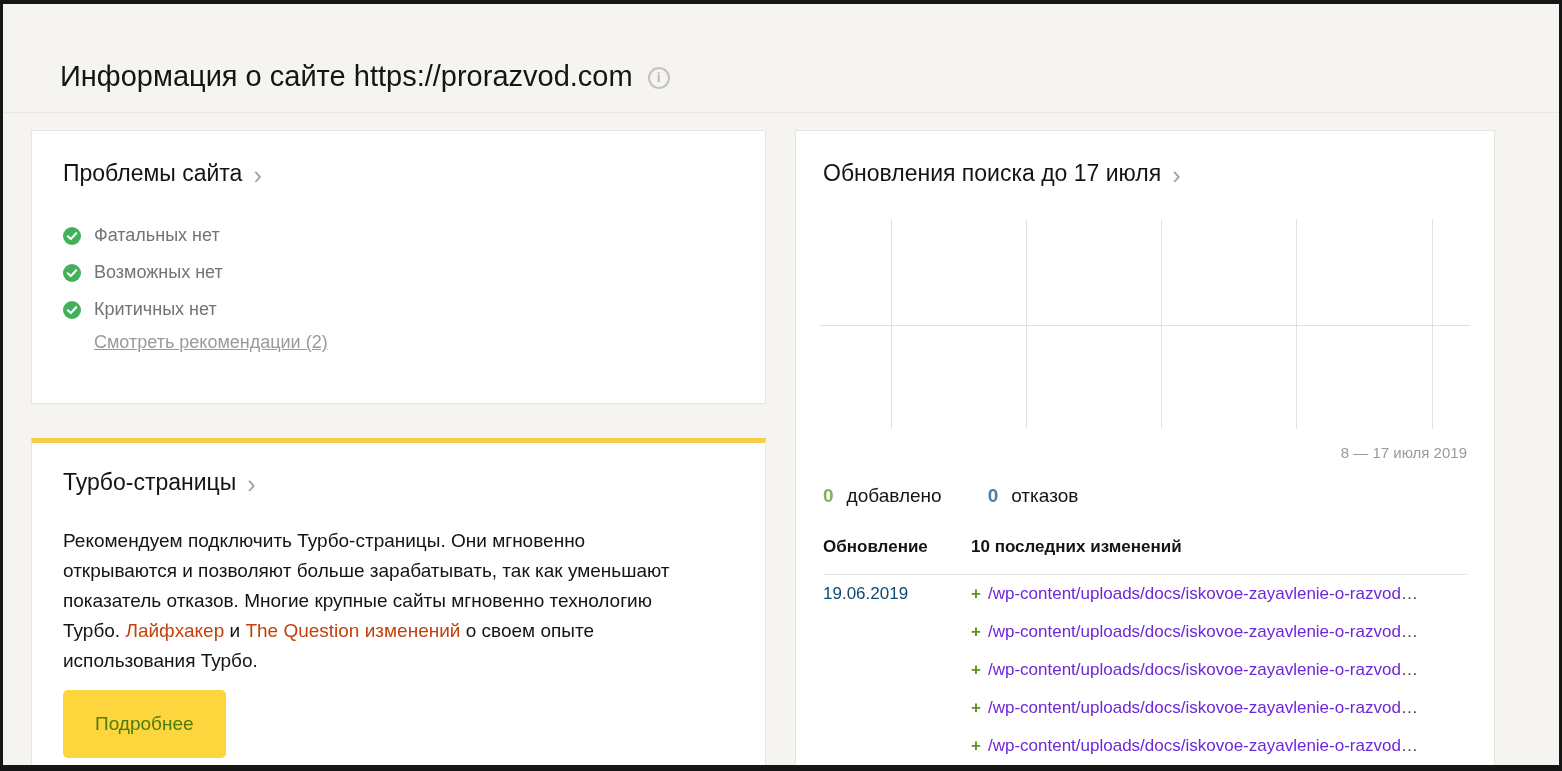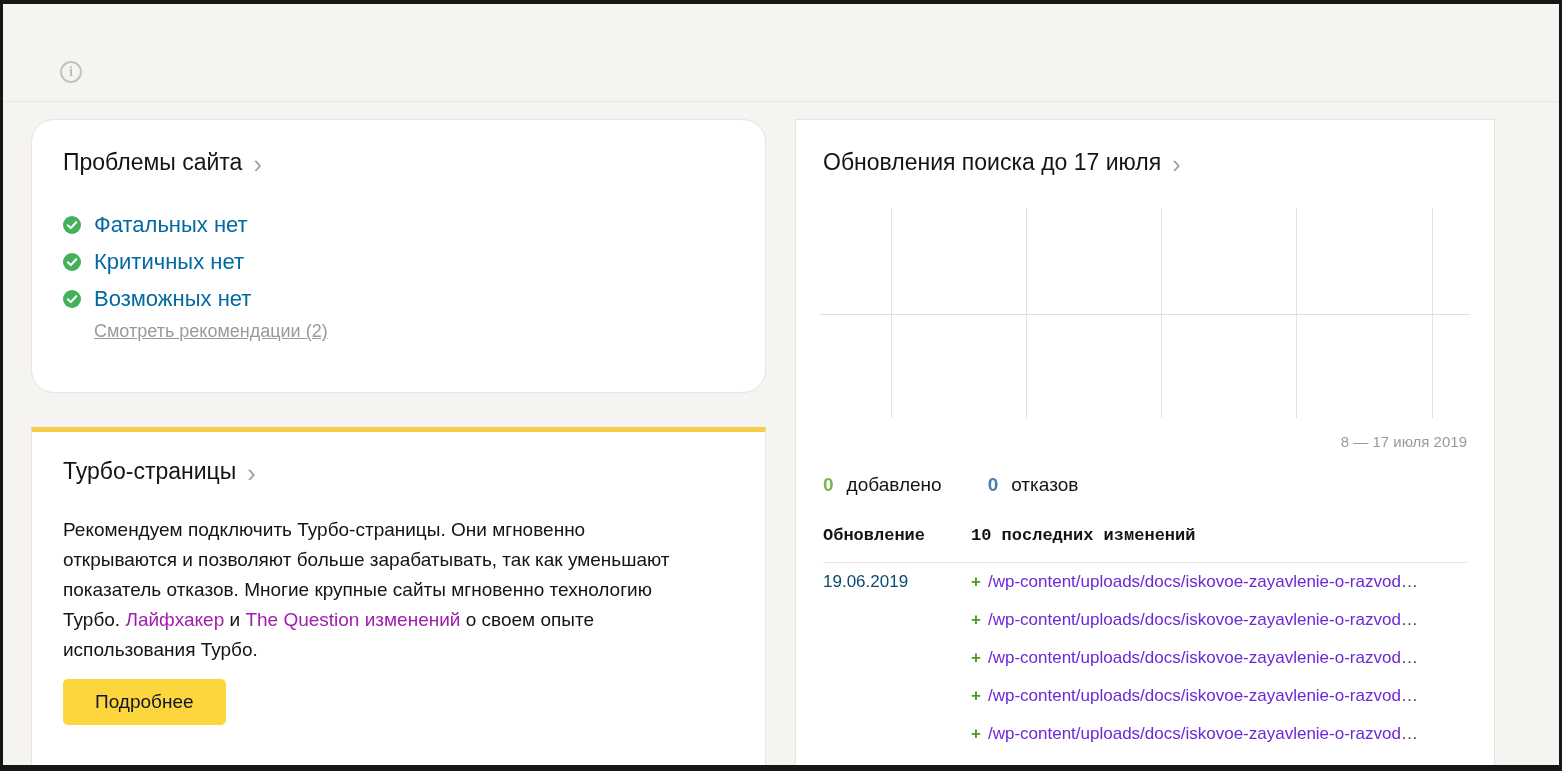--- a/index.html
+++ b/index.html
@@ -32,71 +32,72 @@
   .col-left { width: 735px; flex: none; }
   .col-right { width: 700px; flex: none; }
   .card { background: #fff; border: 1px solid #e7e4e1; }
   .card-head {
     display: flex; align-items: center; gap: 11px;
     font-size: 23px; color: #141414; cursor: pointer; width: max-content;
   }
   .chev { color: #a3a3a3; font-size: 25px; line-height: 20px; margin-top: 3px; }
 
   
-  .card-problems { height: 274px; padding: 29px 31px; border-radius: 23px; }
+  .card-problems { height: 274px; padding: 29px 31px; }
   .problems-list { list-style: none; margin-top: 30px; }
   .problems-list li { display: flex; align-items: center; gap: 13px; height: 37px; }
-  .problem-label { color: #0369a1; font-size: 22px; }
+  .problem-label { color: #737373; font-size: 18px; }
   .check-icon { width: 18px; height: 18px; flex: none; display: inline-flex; }
   .rec-link {
     display: inline-block; margin: 4px 0 0 31px;
     color: #9a9a9a; font-size: 18px; text-decoration: underline; cursor: pointer;
   }
 
   
   .card-turbo { margin-top: 34px; border-top: 5px solid #f4cd4b; height: 345px; padding: 26px 31px; }
   .turbo-text { margin-top: 30px; font-size: 19px; line-height: 30px; color: #141414; width: 625px; min-height: 150px; }
-  .turbo-text a { color: #a21caf; text-decoration: none; cursor: pointer; }
+  .turbo-text a { color: #c2410c; text-decoration: none; cursor: pointer; }
   .btn-more {
     margin-top: 14px; display: inline-block;
     background: #fdd53d; border: none; border-radius: 5px;
     font-family: "Liberation Sans", sans-serif;
-    font-size: 19px; color: #0f172a; padding: 12px 32px; cursor: pointer;
+    font-size: 19px; color: #4d7c0f; padding: 23px 32px; cursor: pointer;
   }
 
   
   .card-updates { height: 660px; padding: 29px 27px; }
   .chart { position: relative; height: 210px; margin-top: 32px; }
   .vline { position: absolute; top: 0; bottom: 0; width: 1px; background: #e4e2df; }
   .v1 { left: 10.5%; } .v2 { left: 31.5%; } .v3 { left: 52.5%; } .v4 { left: 73.5%; } .v5 { left: 94.5%; }
   .hline { position: absolute; left: -3px; right: -3px; top: 50.5%; height: 1px; background: #e1dfdb; }
   .chart-range { text-align: right; color: #9a9a9a; font-size: 15px; margin-top: 15px; }
   .stats { display: flex; gap: 46px; margin-top: 24px; font-size: 19px; align-items: baseline; }
   .stat { display: flex; gap: 13px; align-items: baseline; }
   .stat-num { font-weight: 700; }
   .stat-num.green { color: #7ab558; }
   .stat-num.blue { color: #4b7bb0; }
   .stat-label { color: #141414; }
-  .tbl-head { display: flex; margin-top: 30px; font-size: 17px; font-weight: 700; color: #141414; font-family: Liberation Mono, monospace; }
+  .tbl-head { display: flex; margin-top: 30px; font-size: 17px; font-weight: 700; color: #141414; }
   .tbl-col1 { width: 148px; flex: none; }
   .tbl-rule { height: 1px; background: #e7e5e2; margin-top: 17px; }
   .t-row { display: flex; align-items: center; height: 38px; font-size: 17px; }
   .t-row:first-of-type { margin-top: 18px; }
   .t-date { width: 148px; flex: none; color: #0c4a6e; }
   .t-link { text-decoration: none; cursor: pointer; white-space: nowrap; }
   .plus { color: #4f9a1d; font-weight: 700; margin-right: 7px; }
   .url-green { color: #6d28d9; }
   .ell { color: #3c3c3c; letter-spacing: 1px; }
 </style>
 </head>
 <body>
 
 <div class="frame">
 
   <div class="page-title-row">
+    <span>Информация о сайте https://prorazvod.com</span>
     <span class="info-icon">i</span>
   </div>
   <div class="header-rule"></div>
 
   <div class="cols">
 
     <div class="col-left">
 
       <section class="card card-problems">
         <div class="card-head">
@@ -113,30 +114,30 @@
             </span>
             <span class="problem-label">Фатальных нет</span>
           </li>
           <li>
             <span class="check-icon">
               <svg viewBox="0 0 18 18" width="18" height="18">
                   <circle cx="9" cy="9" r="9" fill="#42b159"></circle>
                   <path d="M4.8 9.3 L7.8 12.1 L13.2 6.2" stroke="#fff" stroke-width="2.1" fill="none" stroke-linecap="round" stroke-linejoin="round"></path>
                 </svg>
             </span>
-            <span class="problem-label">Критичных нет</span>
+            <span class="problem-label">Возможных нет</span>
           </li>
           <li>
             <span class="check-icon">
               <svg viewBox="0 0 18 18" width="18" height="18">
                   <circle cx="9" cy="9" r="9" fill="#42b159"></circle>
                   <path d="M4.8 9.3 L7.8 12.1 L13.2 6.2" stroke="#fff" stroke-width="2.1" fill="none" stroke-linecap="round" stroke-linejoin="round"></path>
                 </svg>
             </span>
-            <span class="problem-label">Возможных нет</span>
+            <span class="problem-label">Критичных нет</span>
           </li>
         </ul>
         <a class="rec-link">Смотреть рекомендации (2)</a>
       </section>
 
       <section class="card card-turbo">
         <div class="card-head">
           <span>Турбо-страницы</span>
           <span class="chev">›</span>
         </div>

